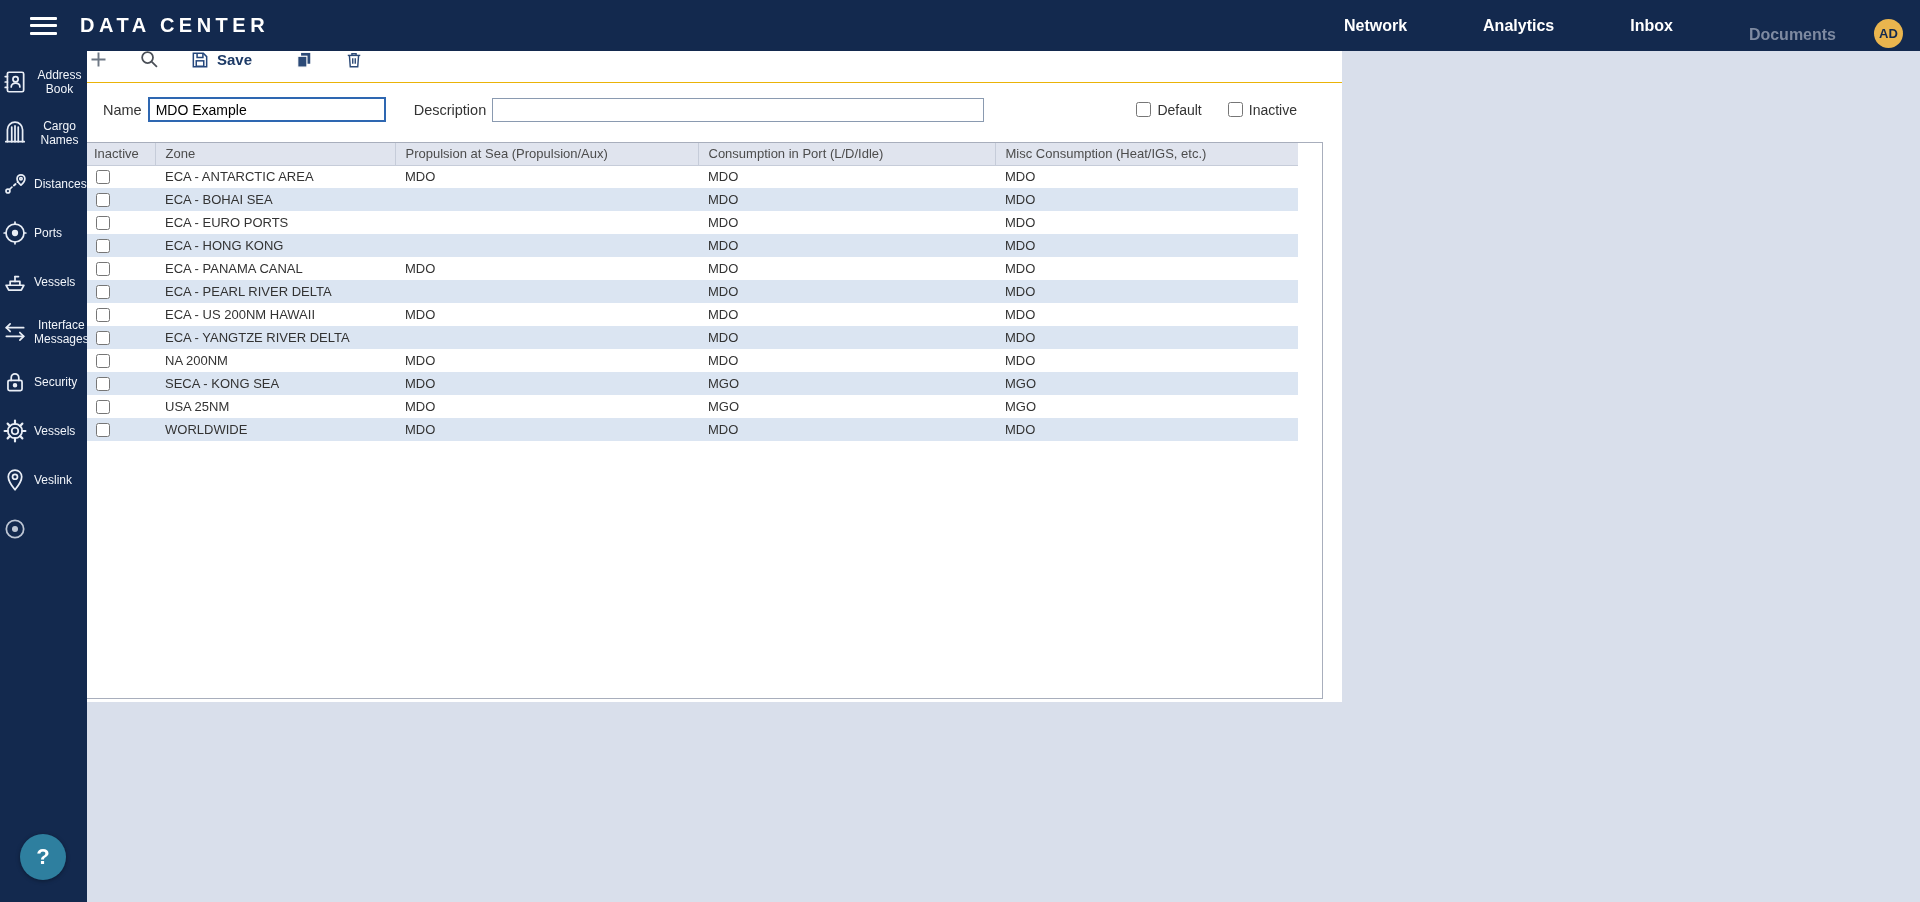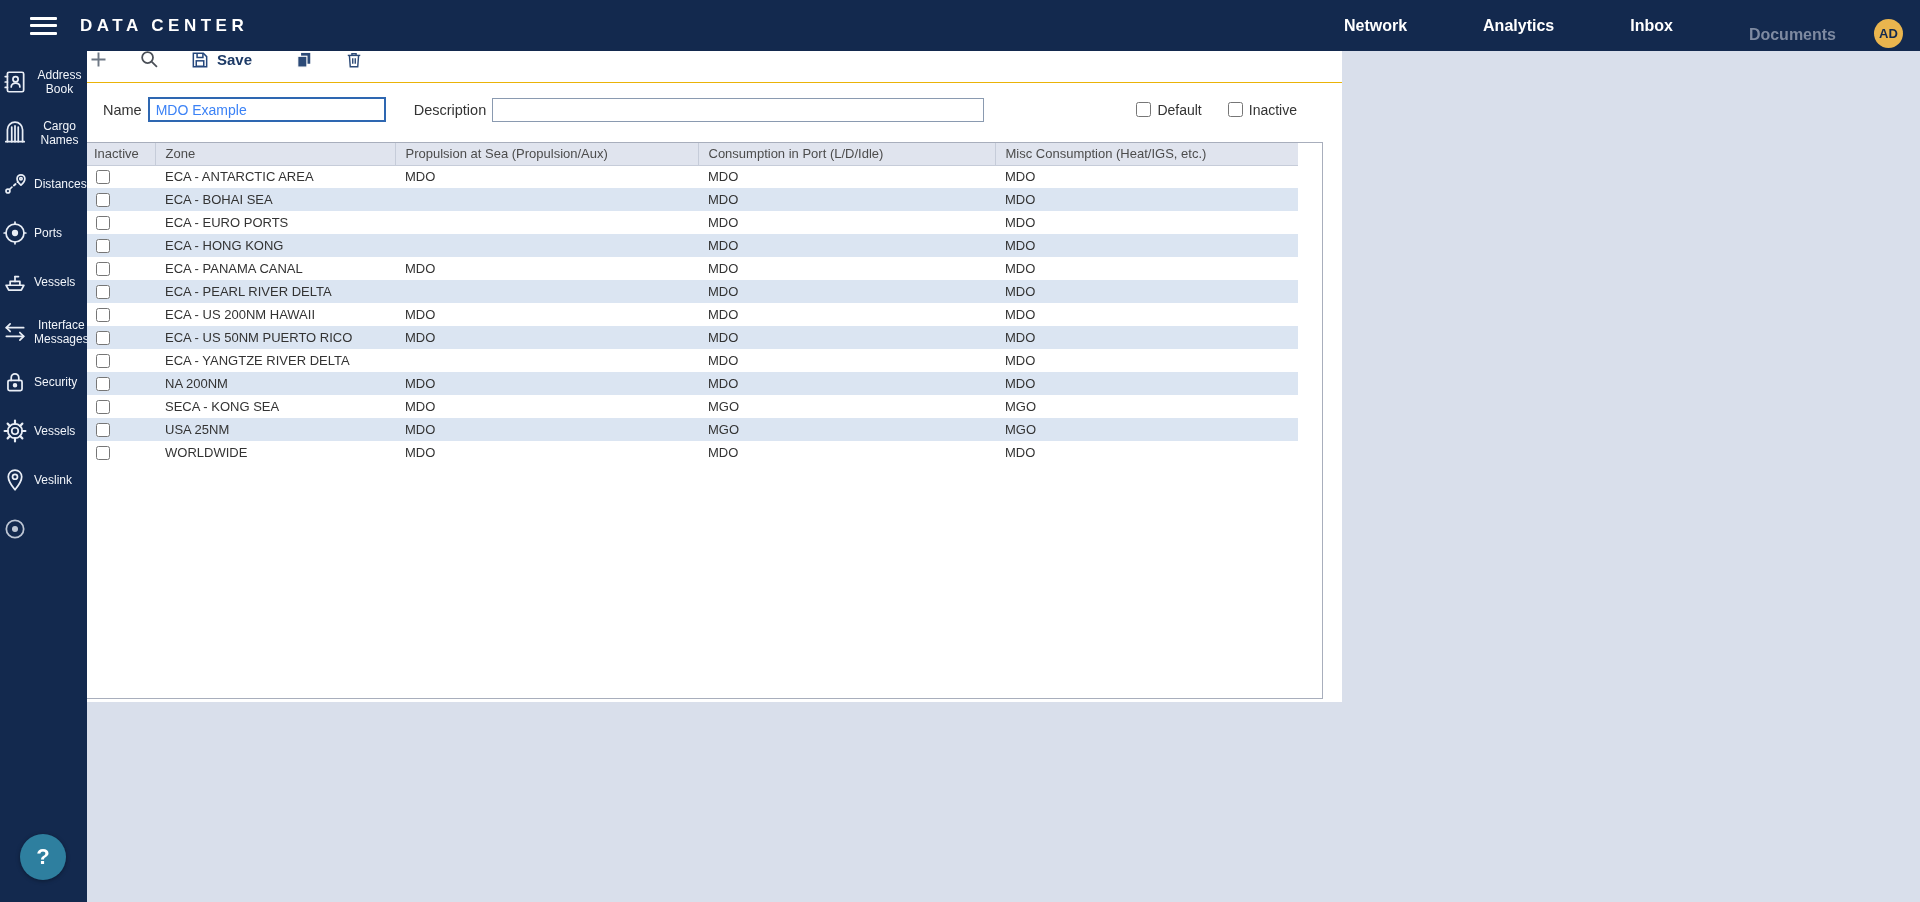--- a/index.html
+++ b/index.html
@@ -10,21 +10,21 @@
     background:#d9dfeb; color:#333;
   }
 
   
   .topbar {
     position:fixed; top:0; left:0; width:1920px; height:51px;
     background:#13294e; display:flex; align-items:center; color:#fff; z-index:30;
   }
   .hamburger { margin-left:30px; width:30px; background:none; border:none; cursor:pointer; padding:2px 0; }
   .hamburger div { width:27px; height:3px; background:#fff; border-radius:1px; margin:4.5px 0; }
-  .app-title { margin-left:20px; font-size:17px; font-weight:bold; letter-spacing:4.5px; }
+  .app-title { margin-left:20px; font-size:20px; font-weight:bold; letter-spacing:4.5px; }
   .topnav { margin-left:auto; display:flex; align-items:center; gap:76px; font-size:16px; font-weight:bold; }
   .nav-item { cursor:pointer; }
   .nav-disabled { color:#7e8aa1;margin-top:18px; }
   .avatar {
     width:29px; height:29px; border-radius:50%; background:#eab54e; color:#13294e;
     font-size:13px; font-weight:bold; display:flex; align-items:center; justify-content:center;
     margin-left:38px; margin-right:17px; cursor:pointer;margin-top:16px;
   }
 
   
@@ -67,21 +67,21 @@
   .save-label { color:#1d3a66; font-size:15px; font-weight:600; }
 
   .form-row {
     display:flex; align-items:center; padding:14px 0 15px 0; font-size:14.5px; color:#333;
   }
   .lbl { white-space:nowrap; }
   .lbl-name { margin-left:37px; }
   .lbl-desc { margin-left:28px; }
   .txt-input {
     height:24px; border:1px solid #8a9ab0; background:#fff; font-size:14px;
-    padding:0 6px; margin-left:6px; font-family:inherit; color:#3b82f6;
+    padding:0 6px; margin-left:6px; font-family:inherit; color:#000000;
   }
   .name-input { width:238px; border:2px solid #2e67b1; height:25px; }
   .desc-input { width:492px; }
   .cb-group { margin-left:auto; margin-right:45px; display:flex; align-items:center; gap:26px; }
   .cb-wrap { display:flex; align-items:center; gap:6px; font-size:14px; cursor:default; }
   .cb-wrap input { width:15px; height:15px; margin:0; }
 
   
   .table-wrap {
     margin:5px 0 0 17px; width:1240px; height:557px;
@@ -374,29 +374,20 @@
               </td>
               <td>ECA - US 200NM HAWAII</td>
               <td>MDO</td>
               <td>MDO</td>
               <td>MDO</td>
             </tr>
             <tr>
               <td class="cb-cell">
                 <input type="checkbox" style="">
               </td>
-              <td>ECA - US 50NM PUERTO RICO</td>
-              <td>MDO</td>
-              <td>MDO</td>
-              <td>MDO</td>
-            </tr>
-            <tr>
-              <td class="cb-cell">
-                <input type="checkbox" style="">
-              </td>
               <td>ECA - YANGTZE RIVER DELTA</td>
               <td></td>
               <td>MDO</td>
               <td>MDO</td>
             </tr>
             <tr>
               <td class="cb-cell">
                 <input type="checkbox" style="">
               </td>
               <td>NA 200NM</td>

